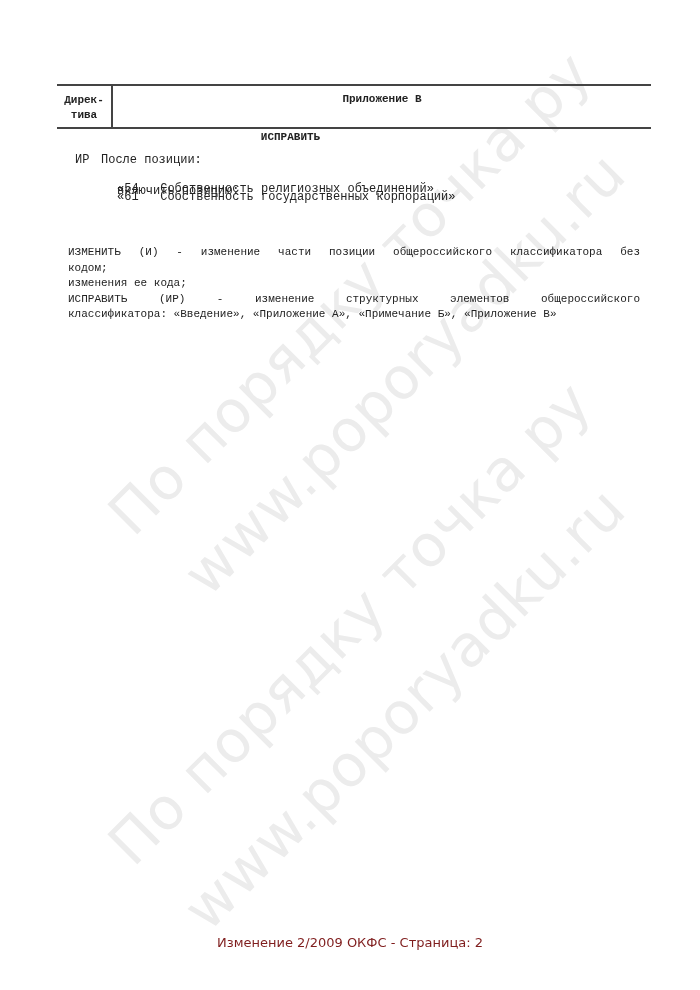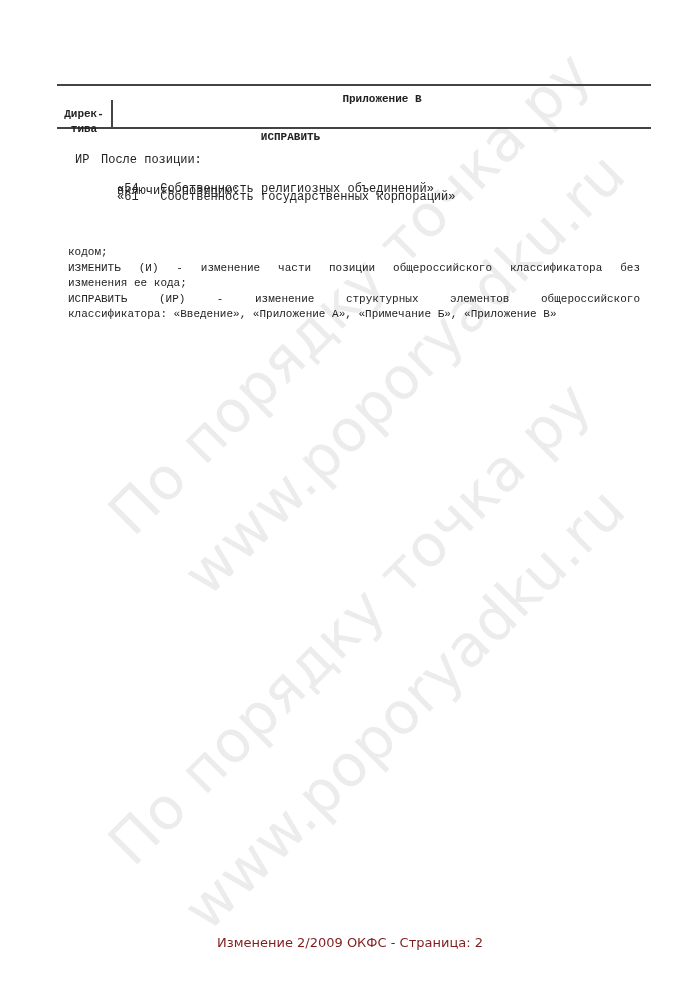--- a/index.html
+++ b/index.html
@@ -5,21 +5,21 @@
     html, body { margin: 0; padding: 0; background: #ffffff; }
     body { width: 700px; height: 990px; position: relative; overflow: hidden;
       font-family: "Liberation Mono", "DejaVu Sans Mono", monospace; color: #222; }
     .watermark { position: absolute; font-family: "DejaVu Sans", "Liberation Sans", sans-serif;
       color: #ececec; font-size: 58px; white-space: nowrap; transform: rotate(-45deg);
       transform-origin: left top; pointer-events: none; z-index: 0; letter-spacing: 1px; }
     .content { position: absolute; left: 0; top: 0; width: 700px; z-index: 1; }
     .hdr-table { position: absolute; left: 57px; top: 84px; width: 594px; height: 41px;
       border-top: 2px solid #444; border-bottom: 2px solid #444; display: flex; }
     .hdr-col1 { width: 54px; border-right: 2px solid #444; font-size: 11px; text-align: center;
-      padding-top: 7px; line-height: 15px; font-weight: bold; margin-top: 14px; }
+      padding-top: 7px; line-height: 15px; font-weight: bold; }
     .hdr-col2 { flex: 1; text-align: center; font-size: 11px; padding-top: 7px; font-weight: bold; }
     .section-title { position: absolute; top: 131px; left: 0; width: 581px; text-align: center;
       font-size: 11px; font-weight: bold; }
     .mono { position: absolute; font-size: 12px; line-height: 15.5px; white-space: pre; }
     .note-block { position: absolute; left: 68px; top: 245px; width: 572px; font-size: 11px; line-height: 15.5px; }
     .note-line { text-align: justify; text-align-last: justify; }
     .note-line.last { text-align-last: left; }
     .spaced { letter-spacing: 3px; font-weight: bold; }
     .footer { position: absolute; top: 935px; left: 0; width: 700px; text-align: center;
       font-family: "DejaVu Sans", "Liberation Sans", sans-serif; font-size: 13px; color: #7f1d1d; }
@@ -43,21 +43,21 @@
 
   <div class="section-title">ИСПРАВИТЬ</div>
 
   <div class="mono" style="left:75px; top:153px;">ИР</div>
   <div class="mono" style="left:101px; top:153px;">После позиции:</div>
   <div class="mono" style="left:117px; top:182px;">«54   Собственность религиозных объединений»</div>
   <div class="mono" style="left:117px; top:184px;">включить позицию:</div>
   <div class="mono" style="left:117px; top:190px;">«61   Собственность государственных корпораций»</div>
 
   <div class="note-block">
+    <div class="note-line">ИЗМЕНИТЬ (И) - изменение части позиции общероссийского классификатора без</div>
     <div class="note-line last">кодом;</div>
-    <div class="note-line">ИЗМЕНИТЬ (И) - изменение части позиции общероссийского классификатора без</div>
     <div class="note-line last">изменения ее кода;</div>
     <div class="note-line">ИСПРАВИТЬ (ИР) - изменение структурных элементов общероссийского</div>
     <div class="note-line last">классификатора: «Введение», «Приложение А», «Примечание Б», «Приложение В»</div>
   </div>
 
   <div class="footer">Изменение 2/2009 ОКФС - Страница: 2</div>
 </div>
 
 </body></html>

